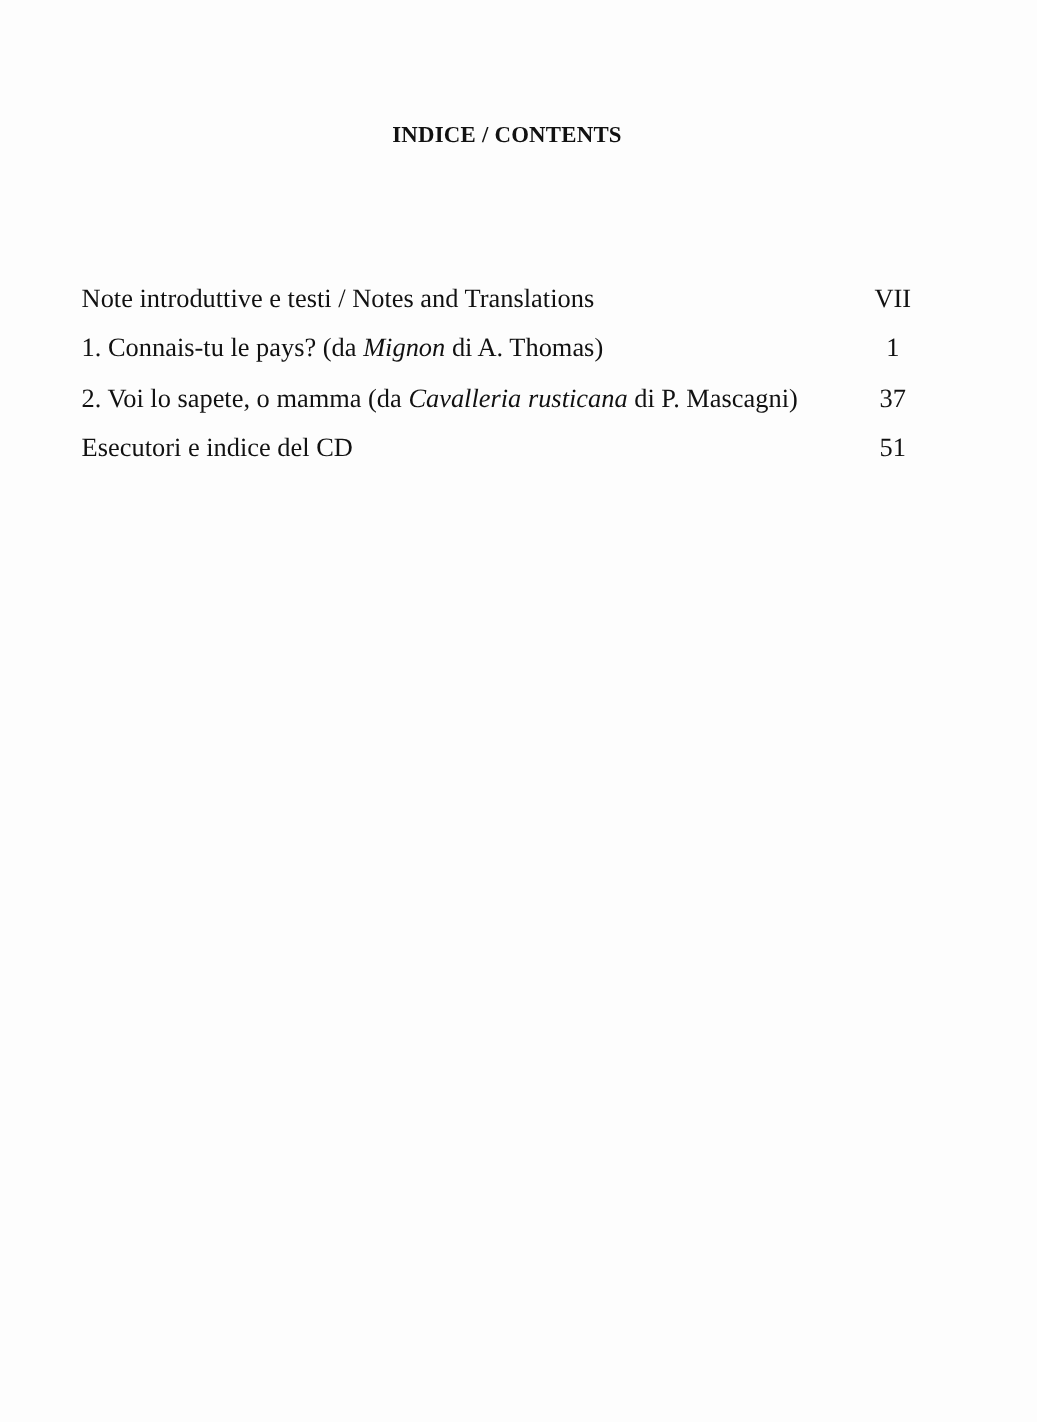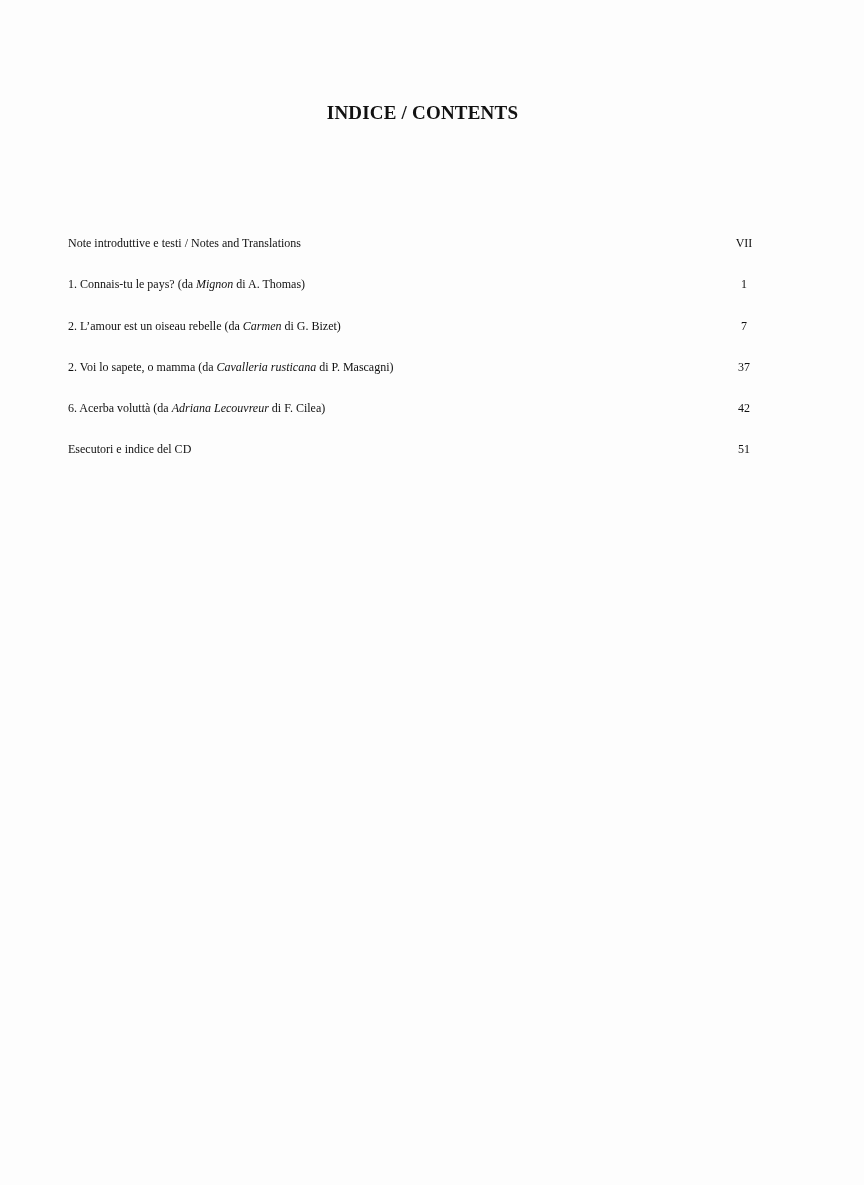--- a/index.html
+++ b/index.html
@@ -21,48 +21,40 @@
   }
   .toc {
     position: absolute;
     top: 236px; left: 68px; width: 696px;
   }
   .row {
     display: flex;
     justify-content: space-between;
     align-items: baseline;
     height: 41.3px;
-    font-size: 12px;
+    font-size: 22px;
   }
   .page { text-align: center; min-width: 40px; }
   i { font-style: italic; }
 </style>
 </head>
 <body>
 
 <div class="title">INDICE / CONTENTS</div>
 
 <div class="toc">
   <div class="row">
     <span><span>Note introduttive e testi / Notes and Translations</span></span>
     <span class="page">VII</span>
   </div>
   <div class="row">
     <span><span>1. Connais-tu le pays? (da </span><i>Mignon</i><span> di A. Thomas)</span></span>
     <span class="page">1</span>
   </div>
   <div class="row">
-    <span><span>2. L’amour est un oiseau rebelle (da </span><i>Carmen</i><span> di G. Bizet)</span></span>
-    <span class="page">7</span>
-  </div>
-  <div class="row">
     <span><span>2. Voi lo sapete, o mamma (da </span><i>Cavalleria rusticana</i><span> di P. Mascagni)</span></span>
     <span class="page">37</span>
-  </div>
-  <div class="row">
-    <span><span>6. Acerba voluttà (da </span><i>Adriana Lecouvreur</i><span> di F. Cilea)</span></span>
-    <span class="page">42</span>
   </div>
   <div class="row">
     <span><span>Esecutori e indice del CD</span></span>
     <span class="page">51</span>
   </div>
 </div>
 
 </body></html>

